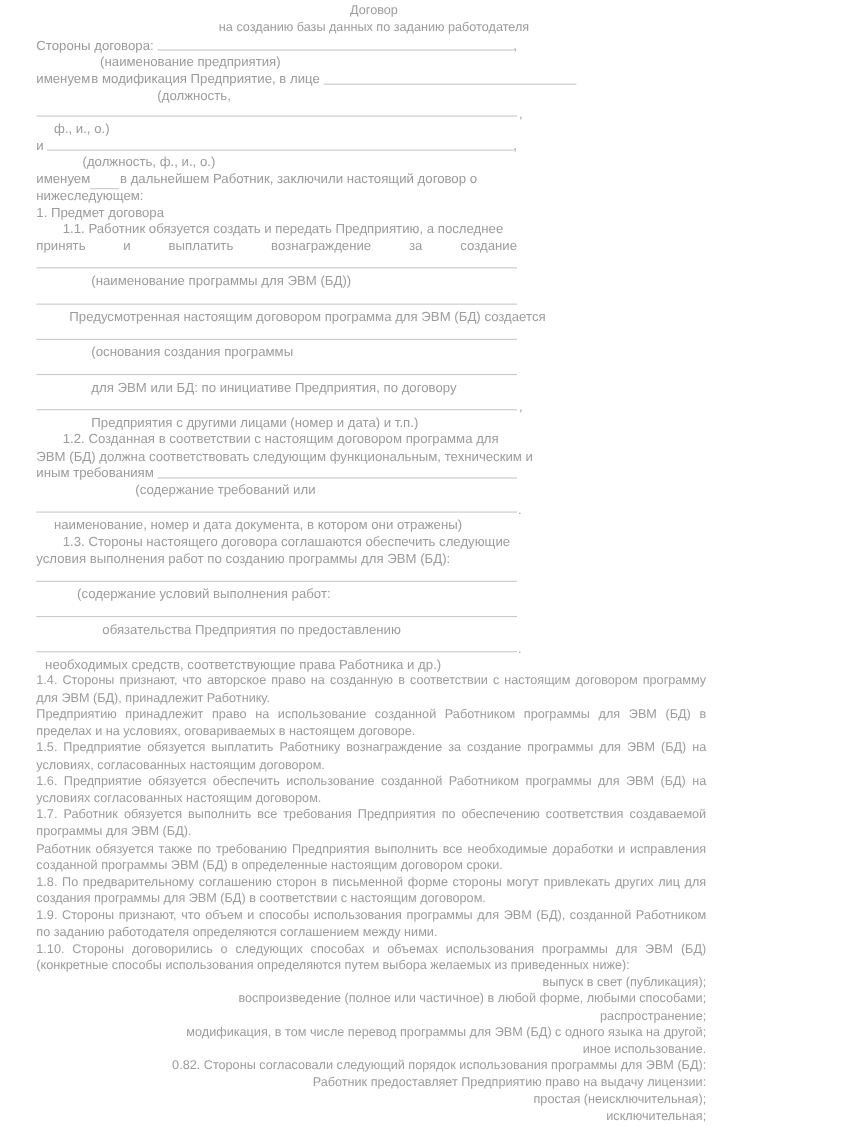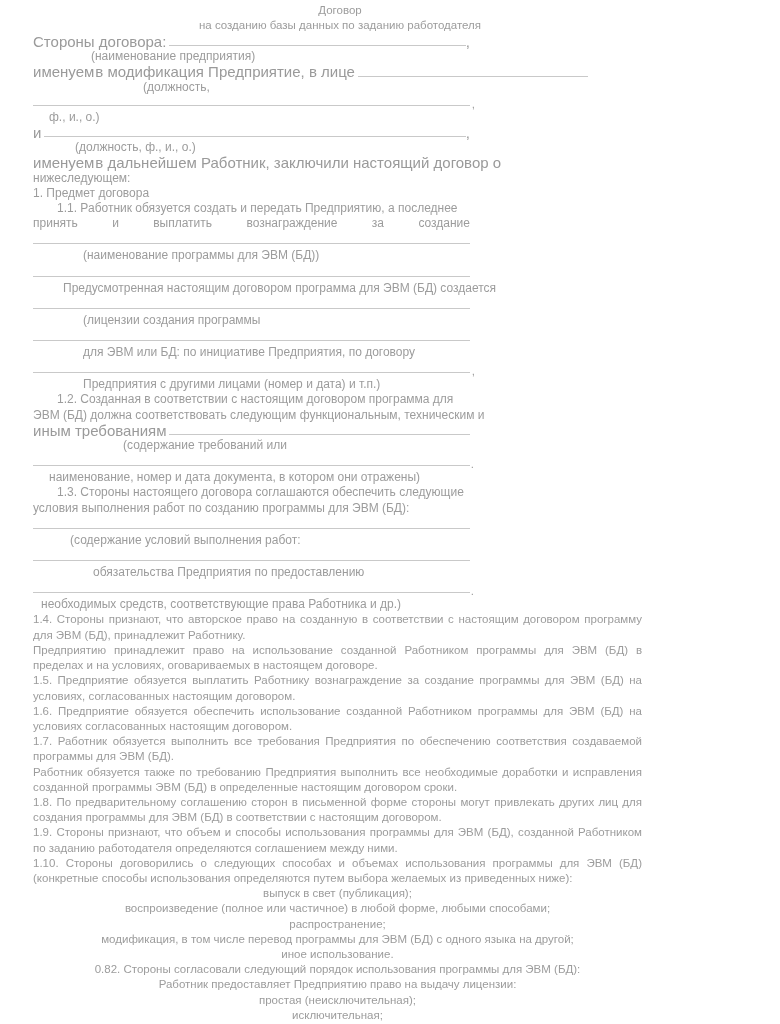--- a/index.html
+++ b/index.html
@@ -94,21 +94,21 @@
     right: -4px;
     bottom: 0px;
     font-size: 11.5px;
     color: #9c9c9c;
   }
 
   
   .lbl-rule {
     display: flex;
     align-items: flex-end;
-    font-size: 15px;
+    font-size: 12px;
     line-height: 15.2px;
     white-space: nowrap;
   }
   .lbl-rule .lbl { flex: 0 0 auto; }
   .lbl-rule .fill {
     flex: 1 1 auto;
     border-bottom: 1px solid #c9c9c9;
     margin-left: 3px;
     margin-bottom: 3px;
     height: 1px;
@@ -138,21 +138,21 @@
     font-size: 11.5px;
     line-height: 15.2px;
     color: #9c9c9c;
     text-align: justify;
     margin: 0;
   }
   .para.jfull {
     text-align: justify;
   }
   .para.plain {
-    text-align: center;
+    text-align: right;
   }
   .spacer-1 { height: 2px; }
 </style>
 </head>
 <body>
 
 <div class="page">
 
   <div class="title-block">
     <div class="title-line">Договор</div>
@@ -205,21 +205,21 @@
     <div class="spacer-1"></div>
     <div class="rule"></div>
     <div class="frow cap-6">(наименование программы для ЭВМ (БД))</div>
 
     <div class="spacer-1"></div>
     <div class="rule"></div>
     <div class="frow cap-10">Предусмотренная настоящим договором программа для ЭВМ (БД) создается</div>
 
     <div class="spacer-1"></div>
     <div class="rule"></div>
-    <div class="frow cap-6">(лицензии создания программы</div>
+    <div class="frow cap-6">(основания создания программы</div>
 
     <div class="spacer-1"></div>
     <div class="rule"></div>
     <div class="frow cap-6">для ЭВМ или БД: по инициативе  Предприятия, по договору</div>
 
     <div class="spacer-1"></div>
     <div class="rule comma"></div>
     <div class="frow cap-6">Предприятия с другими лицами (номер и дата) и т.п.)</div>
 
     <div class="frow indent-clause">1.2. Созданная  в соответствии с настоящим   договором  программа  для</div>

